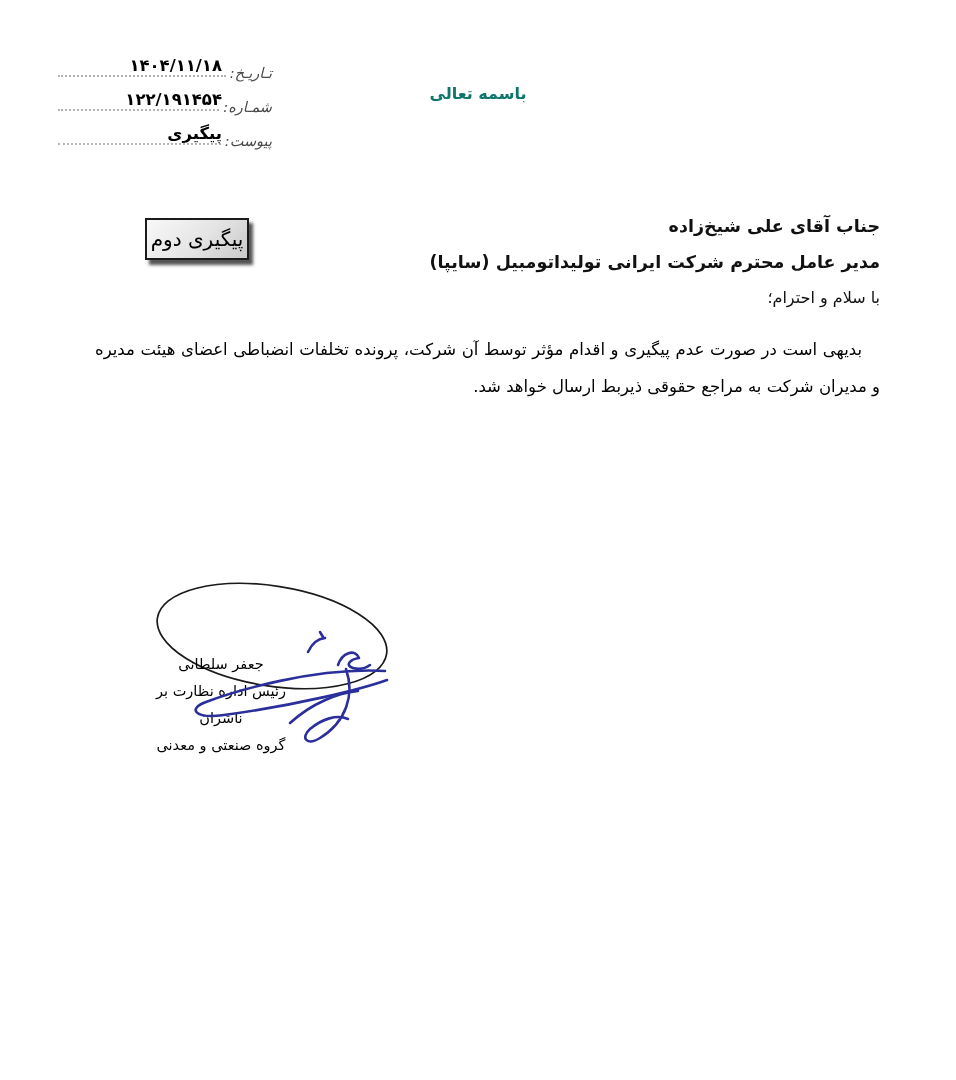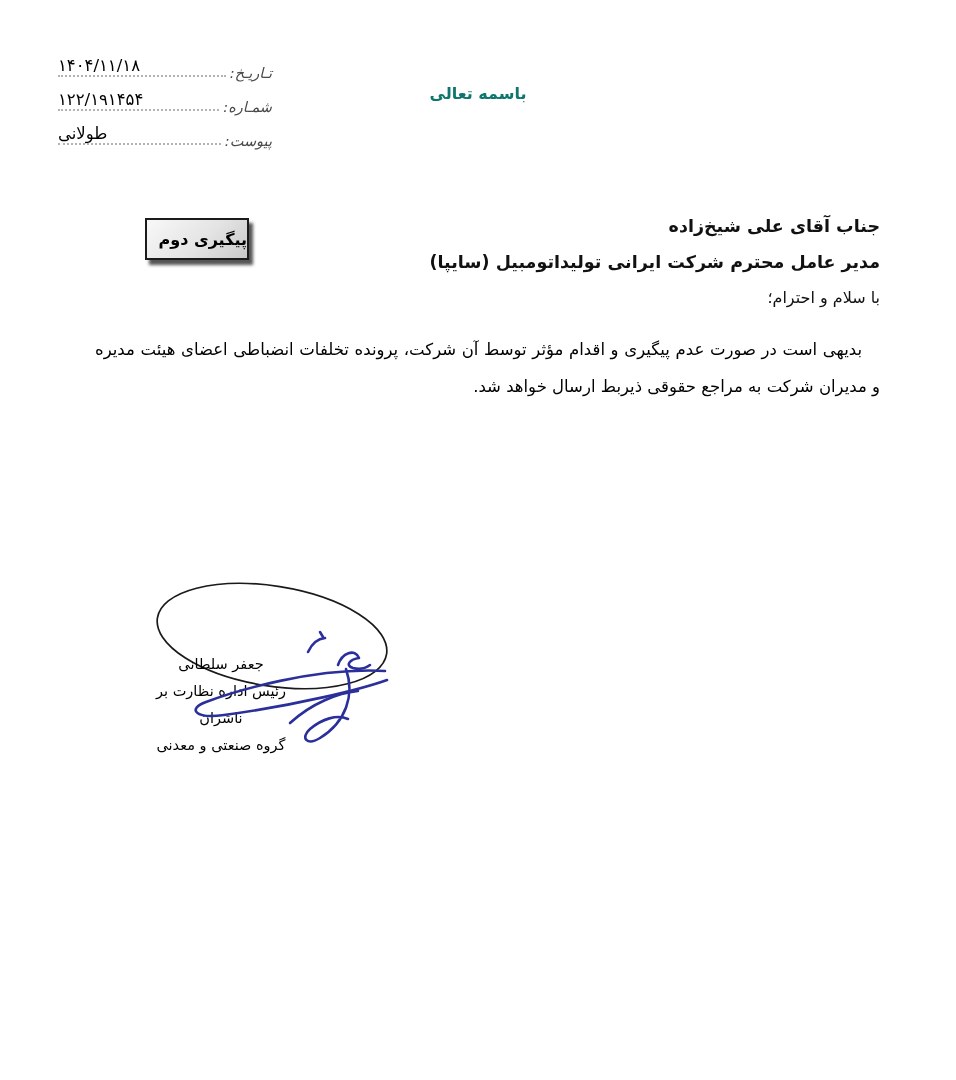--- a/index.html
+++ b/index.html
@@ -6,39 +6,39 @@
   .page{
     position:relative;width:956px;height:1080px;background:#ffffff;
     font-family:"DejaVu Sans",sans-serif;color:#111;overflow:hidden;
   }
   
   .hfields{position:absolute;top:46px;left:58px;width:216px;}
   .frow{position:relative;height:34px;display:flex;direction:rtl;align-items:flex-end;}
   .flabel{font-size:14.5px;color:#4a4a4a;white-space:nowrap;padding-right:2px;line-height:1;font-style:italic;}
   .fline{flex:1;border-bottom:2px dotted #b3b3b3;margin-bottom:3px;margin-right:4px;}
   .fvalue{
-    position:absolute;left:0;right:52px;bottom:6px;text-align:left;
-    font-weight:normal;font-size:16.5px;color:#000;direction:rtl;line-height:1;
+    position:absolute;left:0;right:52px;bottom:6px;text-align:right;
+    font-weight:bold;font-size:16.5px;color:#000;direction:rtl;line-height:1;
   }
   
   .bismillah{position:absolute;top:84px;left:0;width:100%;text-align:center;
     font-weight:bold;font-size:16px;color:#0f766e;}
   
   .logo{position:absolute;top:40px;right:52px;width:216px;text-align:center;}
   .logo svg{display:block;margin:0 auto;}
   .org-fa{font-size:14px;font-weight:bold;color:#2d7f4e;direction:rtl;margin-top:2px;line-height:1.2;}
   .org-en{font-size:8.5px;font-weight:bold;color:#1c2a52;letter-spacing:0.4px;margin-top:2px;line-height:1.2;}
   
   .stamp{
     position:absolute;left:145px;top:218px;width:100px;height:38px;
     border:2.5px solid #1b1b1b;
     background:linear-gradient(135deg,#f8f8f8 0%,#e4e4e4 55%,#c9c9c9 100%);
     box-shadow:4px 5px 3px rgba(30,30,30,0.75);
-    display:flex;align-items:center;
-    font-weight:bold;font-size:16px;color:#000;direction:rtl;
+    display:flex;align-items:center;justify-content:center;
+    font-weight:normal;font-size:20px;color:#000;direction:rtl;
   }
   
   .recipient{position:absolute;top:216px;right:76px;text-align:right;direction:rtl;}
   .rec-line1{font-weight:bold;font-size:17.5px;}
   .rec-line2{font-weight:bold;font-size:17.5px;margin-top:16px;}
   .salutation{font-size:16px;margin-top:16px;font-weight:normal;}
   
   .letter-body{
     position:absolute;top:331px;right:76px;left:95px;direction:rtl;
     text-align:justify;font-size:16.5px;line-height:37px;color:#000;
@@ -64,21 +64,21 @@
       <span class="fvalue">۱۴۰۴/۱۱/۱۸</span>
     </div>
     <div class="frow">
       <span class="flabel">شمـاره:</span>
       <span class="fline"></span>
       <span class="fvalue">۱۲۲/۱۹۱۴۵۴</span>
     </div>
     <div class="frow">
       <span class="flabel">پیوست:</span>
       <span class="fline"></span>
-      <span class="fvalue">طولانی</span>
+      <span class="fvalue">پیگیری</span>
     </div>
   </div>
 
   <div class="bismillah">باسمه تعالی</div>
 
 
   <div class="stamp">
     <span>پیگیری دوم</span>
   </div>
 

